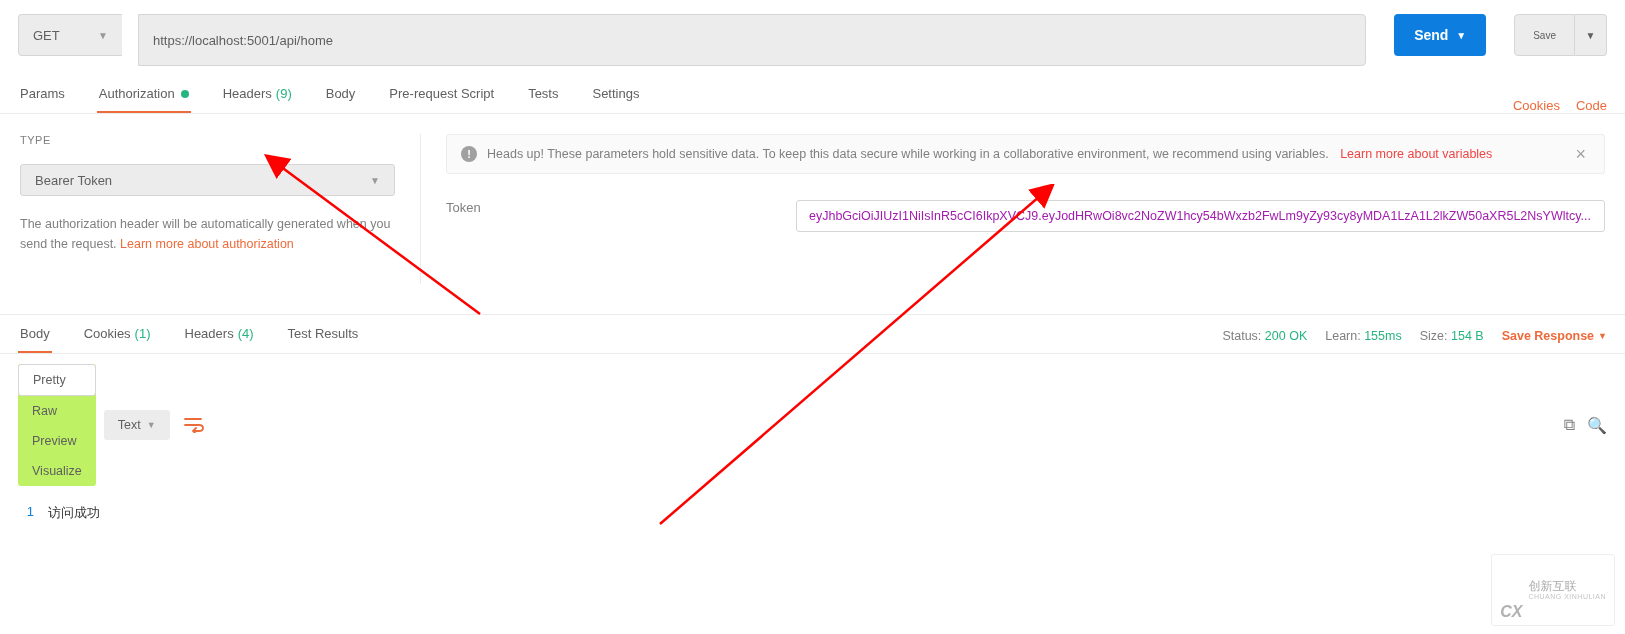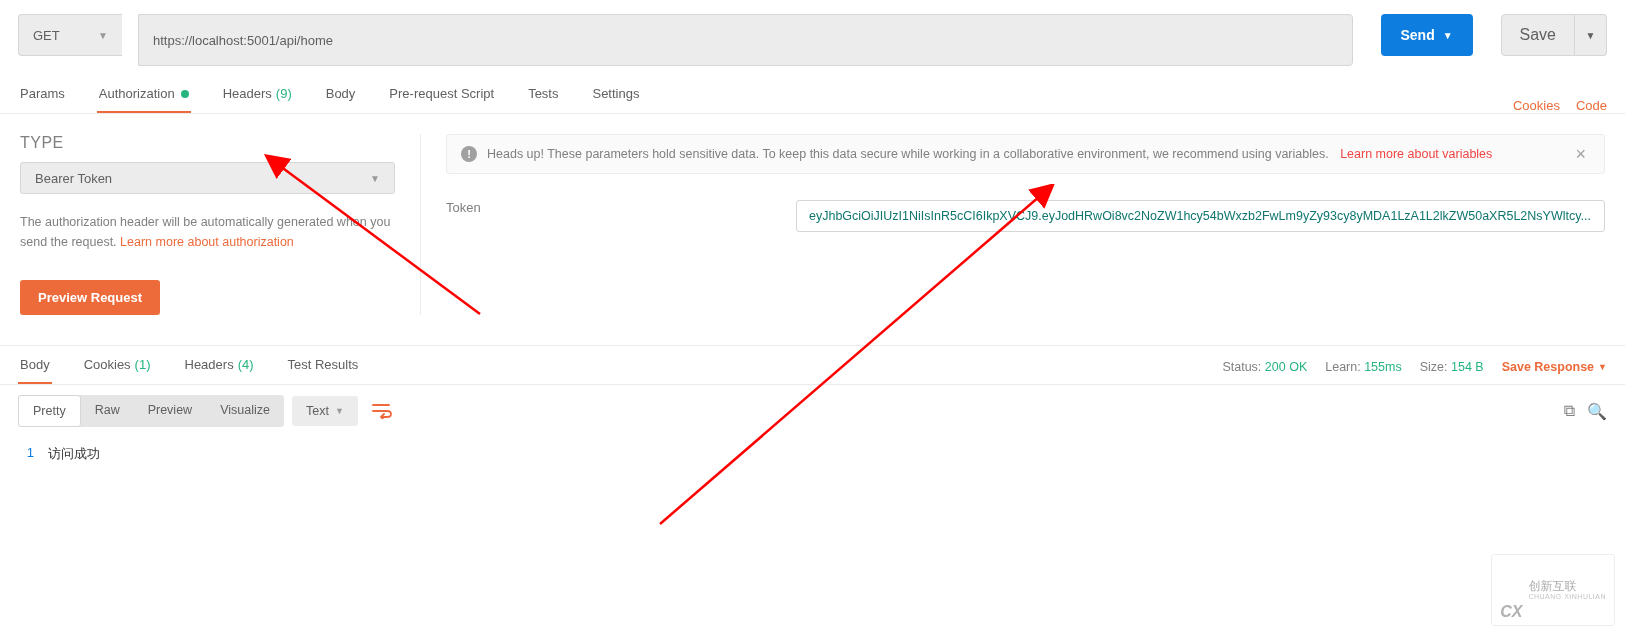--- a/index.html
+++ b/index.html
@@ -4,55 +4,55 @@
   <style>
     * { margin: 0; padding: 0; box-sizing: border-box; font-family: "Segoe UI", Arial, sans-serif; }
     body { background: #fff; color: #505050; font-size: 13px; width: 1625px; height: 634px; overflow: hidden; position: relative; }
     
     .request-bar { display: flex; padding: 14px 18px; gap: 16px; align-items: stretch; }
     .method-select { width: 104px; height: 42px; background: #ececec; border: 1px solid #d6d6d6; border-right: none; border-radius: 4px 0 0 4px; display: flex; align-items: center; padding: 0 14px; justify-content: space-between; cursor: pointer; color: #606060; }
     .url-input { flex: 1; height: 52px; background: #ececec; border: 1px solid #d6d6d6; padding: 0 14px; color: #606060; font-size: 13px; outline: none; }
     .send-btn { width: 92px; height: 42px; background: #0d7ee0; color: #fff; border: none; border-radius: 4px; margin-left: 12px; display: flex; align-items: center; justify-content: center; gap: 8px; font-size: 14px; font-weight: 600; cursor: pointer; }
     .send-btn .caret { font-size: 10px; }
     .save-group { display: flex; margin-left: 12px; }
-    .save-btn { height: 42px; padding: 0 18px; background: #ececec; border: 1px solid #d6d6d6; border-radius: 4px 0 0 4px; color: #606060; font-size: 16px; cursor: pointer; }
+    .save-btn { height: 42px; padding: 0 18px; background: #ececec; border: 1px solid #d6d6d6; border-radius: 4px 0 0 4px; color: #606060; font-size: 10px; cursor: pointer; }
     .save-caret { height: 42px; width: 32px; background: #ececec; border: 1px solid #d6d6d6; border-left: none; border-radius: 0 4px 4px 0; color: #606060; cursor: pointer; display:flex;align-items:center;justify-content:center;font-size:10px; }
     
     .tabs-row { display: flex; padding: 0 18px; border-bottom: 1px solid #ebebeb; height: 34px; align-items: flex-end; }
     .tab { padding: 0 2px 10px 2px; margin-right: 30px; color: #606060; cursor: pointer; font-size: 13px; display: flex; align-items: center; gap: 4px; border-bottom: 2px solid transparent; }
     .tab.active { border-bottom-color: #ed6b3b; }
     .dot-green { width: 8px; height: 8px; background: #26b47f; border-radius: 50%; display: inline-block; margin-left: 2px; }
     .tab .count { color: #26b47f; }
     .tabs-right { margin-left: auto; display: flex; gap: 16px; }
     .tabs-right a { color: #ed6b3b; cursor: pointer; }
     
     .auth-body { display: flex; padding: 20px 0 30px 20px; position: relative; min-height: 200px; }
     .auth-left { width: 395px; padding-right: 20px; }
-    .auth-label { text-transform: uppercase; font-size: 16px; color: #808080; letter-spacing: 0.5px; margin-bottom: 10px; }
+    .auth-label { text-transform: uppercase; font-size: 11px; color: #808080; letter-spacing: 0.5px; margin-bottom: 18px; }
     .type-select { width: 100%; height: 32px; background: #ececec; border: 1px solid #d6d6d6; border-radius: 3px; display: flex; align-items: center; justify-content: space-between; padding: 8px 14px; color: #606060; cursor: pointer; margin-bottom: 18px; }
     .auth-desc { font-size: 12.5px; color: #808080; line-height: 1.6; margin-bottom: 28px; }
     .auth-desc a { color: #ed6b3b; cursor: pointer; }
     .preview-btn { background: #ed6b3b; color: #fff; border: none; border-radius: 3px; padding: 10px 18px; font-size: 13px; font-weight: 600; cursor: pointer; }
     .auth-sep { width: 1px; background: #ebebeb; margin: 0 25px 0 5px; }
     .auth-right { flex: 1; padding-right: 20px; }
     .alert { background: #fafafa; border: 1px solid #ececec; border-radius: 3px; padding: 10px 14px; display: flex; align-items: center; gap: 10px; color: #808080; font-size: 12.5px; margin-bottom: 26px; position: relative; }
     .alert-icon { width: 16px; height: 16px; background: #a0a0a0; color: #fff; border-radius: 50%; font-size: 11px; font-weight: 700; display: flex; align-items: center; justify-content: center; flex-shrink: 0; }
     .alert a { color: #ef4444; cursor: pointer; margin-left: 8px; }
     .alert-close { margin-left: auto; color: #a0a0a0; cursor: pointer; font-size: 18px; line-height: 1; padding: 0 4px; }
     .token-row { display: flex; }
     .token-label { width: 350px; color: #808080; font-size: 13px; }
-    .token-input { flex: 1; height: 32px; background: #fff; border: 1px solid #d6d6d6; border-radius: 3px; padding: 0 12px; font-size: 12.5px; color: #0f766e; outline: none; white-space: nowrap; overflow: hidden; text-overflow: ellipsis; }
+    .token-input { flex: 1; height: 32px; background: #fff; border: 1px solid #d6d6d6; border-radius: 3px; padding: 0 12px; font-size: 12.5px; color: #a21caf; outline: none; white-space: nowrap; overflow: hidden; text-overflow: ellipsis; }
     
     .resp-tabs { display: flex; padding: 0 18px; border-bottom: 1px solid #ebebeb; height: 34px; align-items: flex-end; border-top: 1px solid #ebebeb; padding-top: 6px; height: 40px; }
     .resp-meta { margin-left: auto; display: flex; gap: 18px; align-items: flex-end; font-size: 12.5px; color: #808080; padding-bottom: 10px; }
     .resp-meta .green { color: #26b47f; }
     .save-response { color: #ed6b3b; cursor: pointer; display: flex; align-items: center; gap: 4px; font-weight: 600; }
     
     .resp-toolbar { display: flex; padding: 10px 18px; align-items: center; gap: 8px; }
-    .toolbar-group { display: flex; background: #e5e5e5; border-radius: 3px; overflow: hidden; }
+    .toolbar-group { display: flex; background: #bef264; border-radius: 3px; overflow: hidden; flex-direction: column; }
     .toolbar-btn { padding: 8px 14px; color: #606060; cursor: pointer; font-size: 12.5px; }
     .toolbar-btn.active { background: #fff; border: 1px solid #d6d6d6; border-radius: 3px; }
     .toolbar-sel { background: #ececec; border-radius: 3px; padding: 8px 14px; display: flex; align-items: center; gap: 6px; color: #606060; cursor: pointer; font-size: 12.5px; }
     .wrap-icon { width: 32px; height: 32px; display: flex; align-items: center; justify-content: center; cursor: pointer; color: #ed6b3b; }
     .toolbar-right { margin-left: auto; display: flex; gap: 12px; color: #808080; }
     .toolbar-right span { cursor: pointer; font-size: 16px; }
     
     .response-body { padding: 6px 0; }
     .code-line { display: flex; font-family: Consolas, monospace; font-size: 13px; padding: 2px 18px; }
     .lineno { width: 30px; text-align: right; color: #0d7ee0; padding-right: 14px; }
@@ -114,21 +114,20 @@
 <div class="auth-body">
   <div class="auth-left">
     <div class="auth-label">TYPE</div>
     <div class="type-select">
       <span>Bearer Token</span>
       <span style="font-size:10px;color:#999;">▼</span>
     </div>
     <div class="auth-desc">
       <span>The authorization header will be automatically generated when you send the request. </span><a>Learn more about authorization</a>
     </div>
-    <button class="preview-btn">Preview Request</button>
   </div>
   <div class="auth-sep"></div>
   <div class="auth-right">
     <div class="alert">
       <span class="alert-icon">!</span>
       <span><span>Heads up! These parameters hold sensitive data. To keep this data secure while working in a collaborative environment, we recommend using variables. </span><a>Learn more about variables</a></span>
       <span class="alert-close">×</span>
     </div>
     <div class="token-row">
       <div class="token-label">Token</div>

